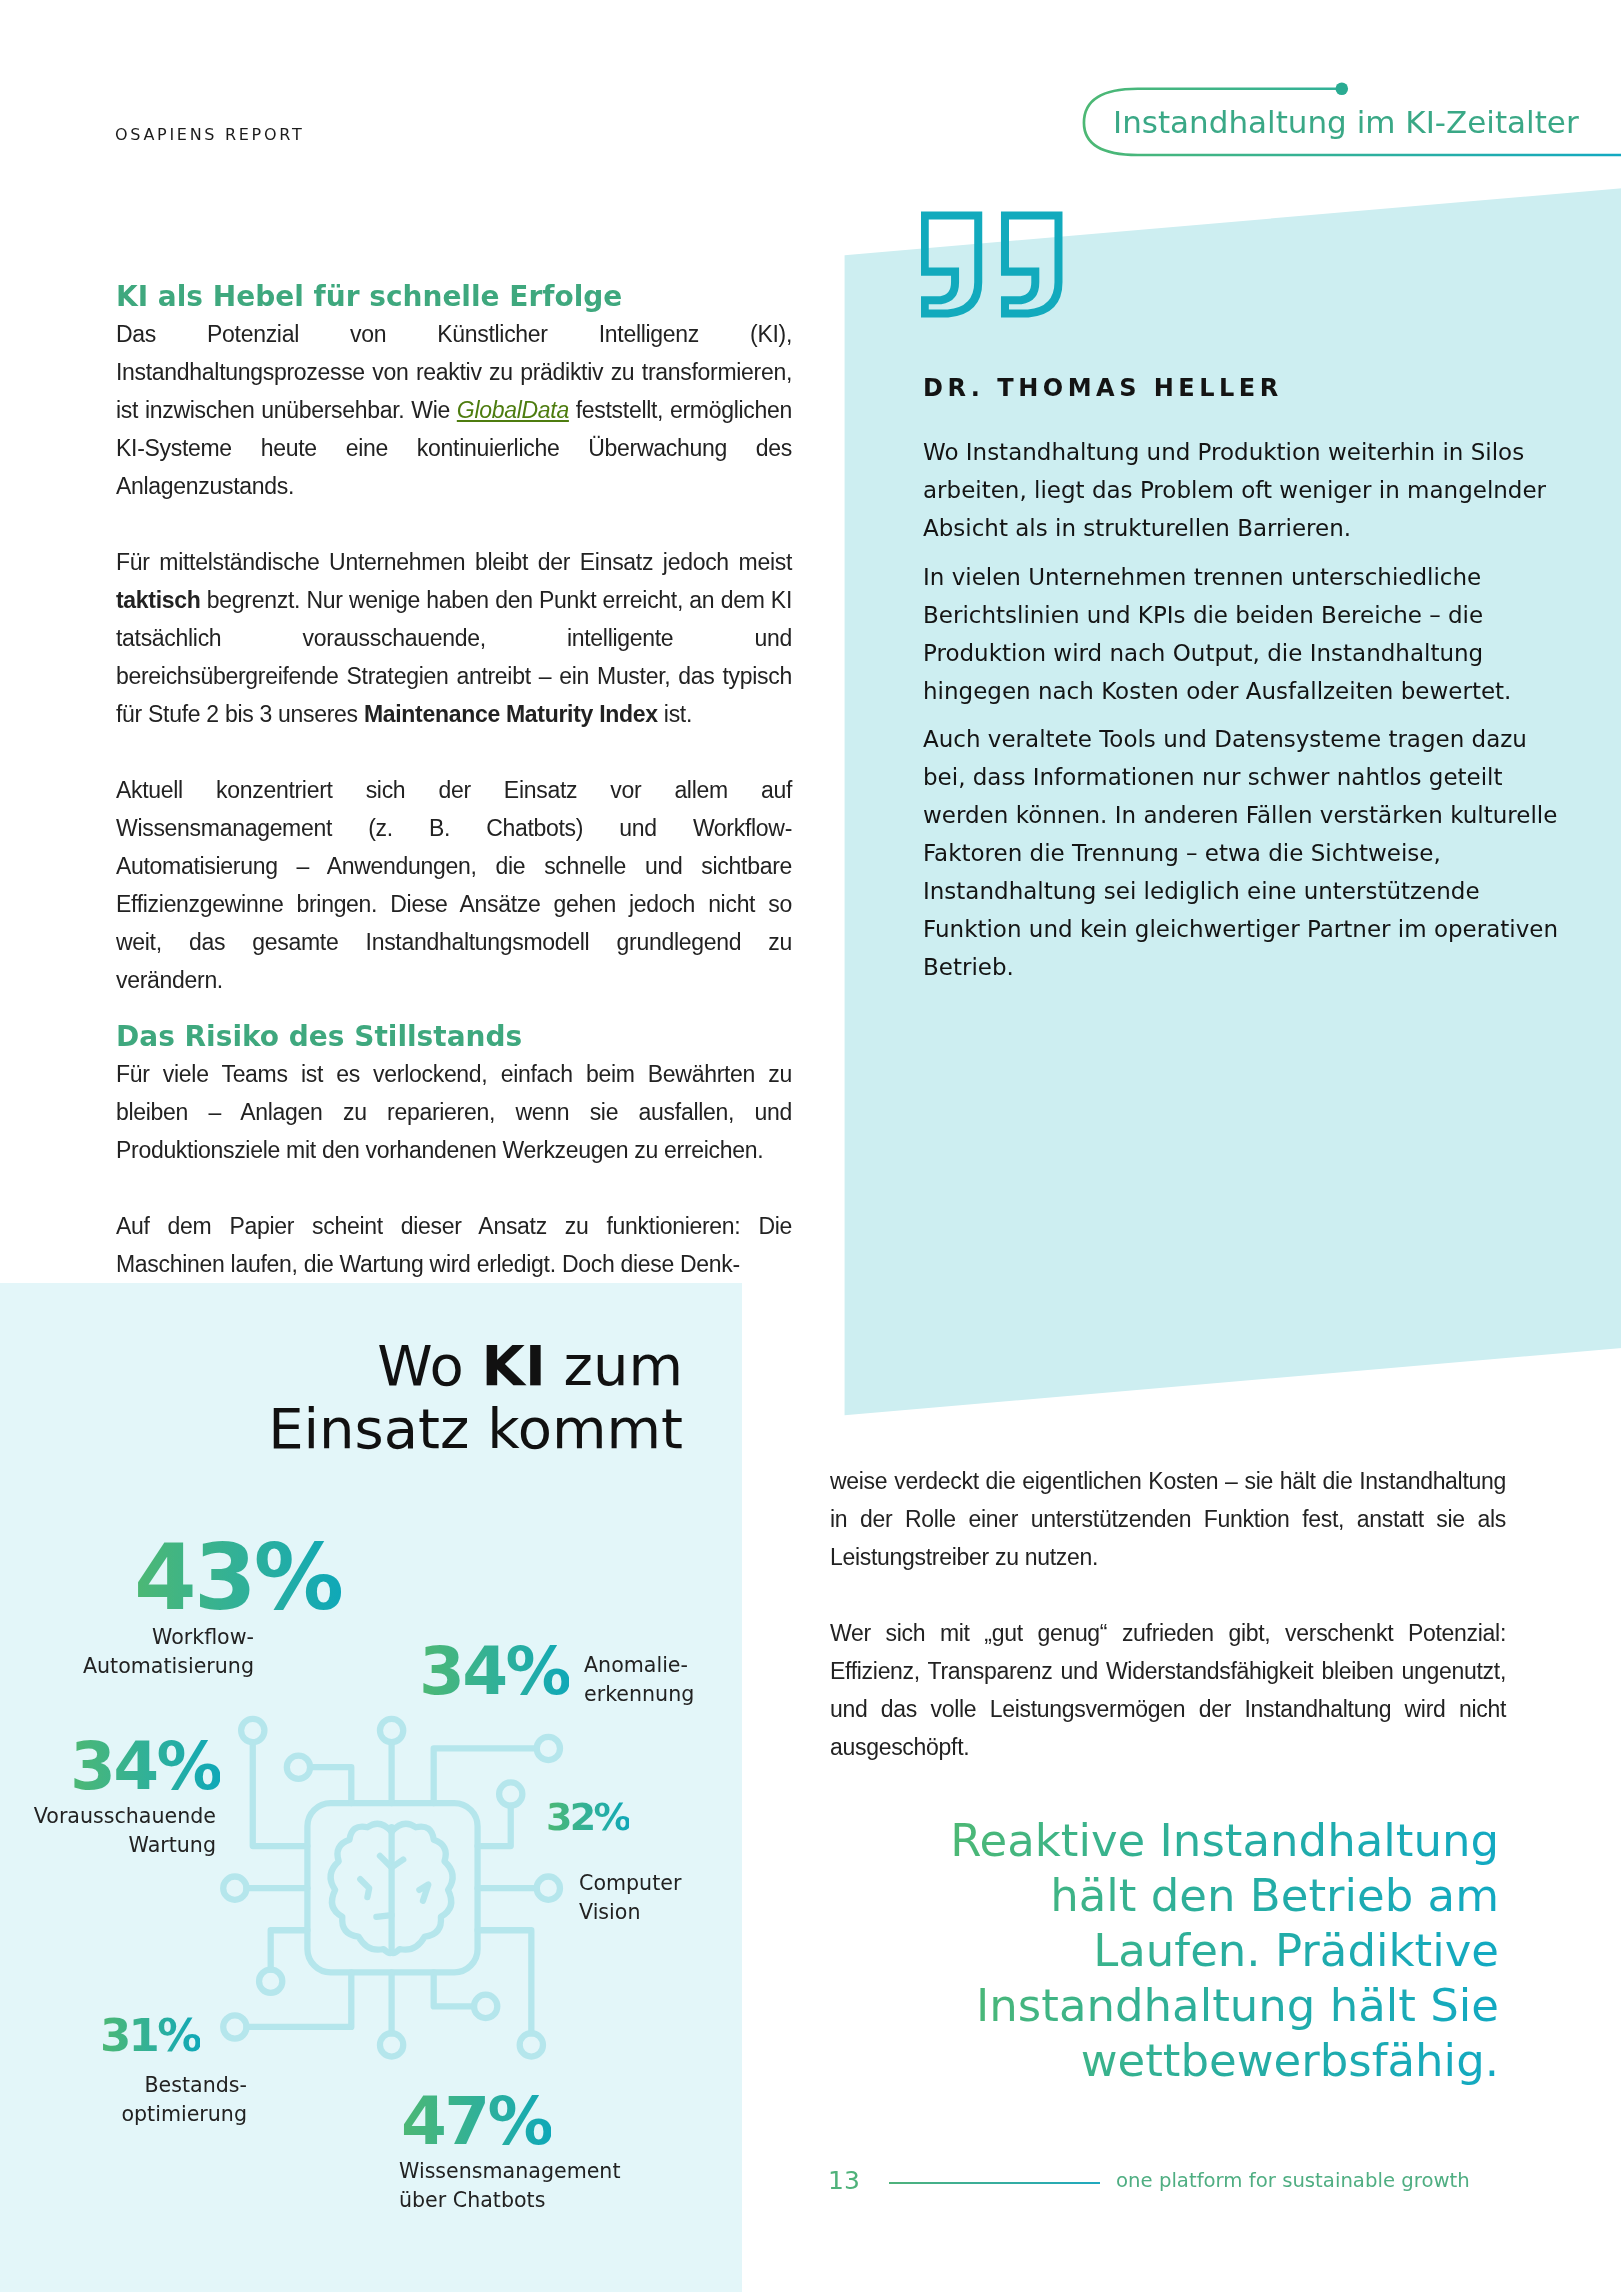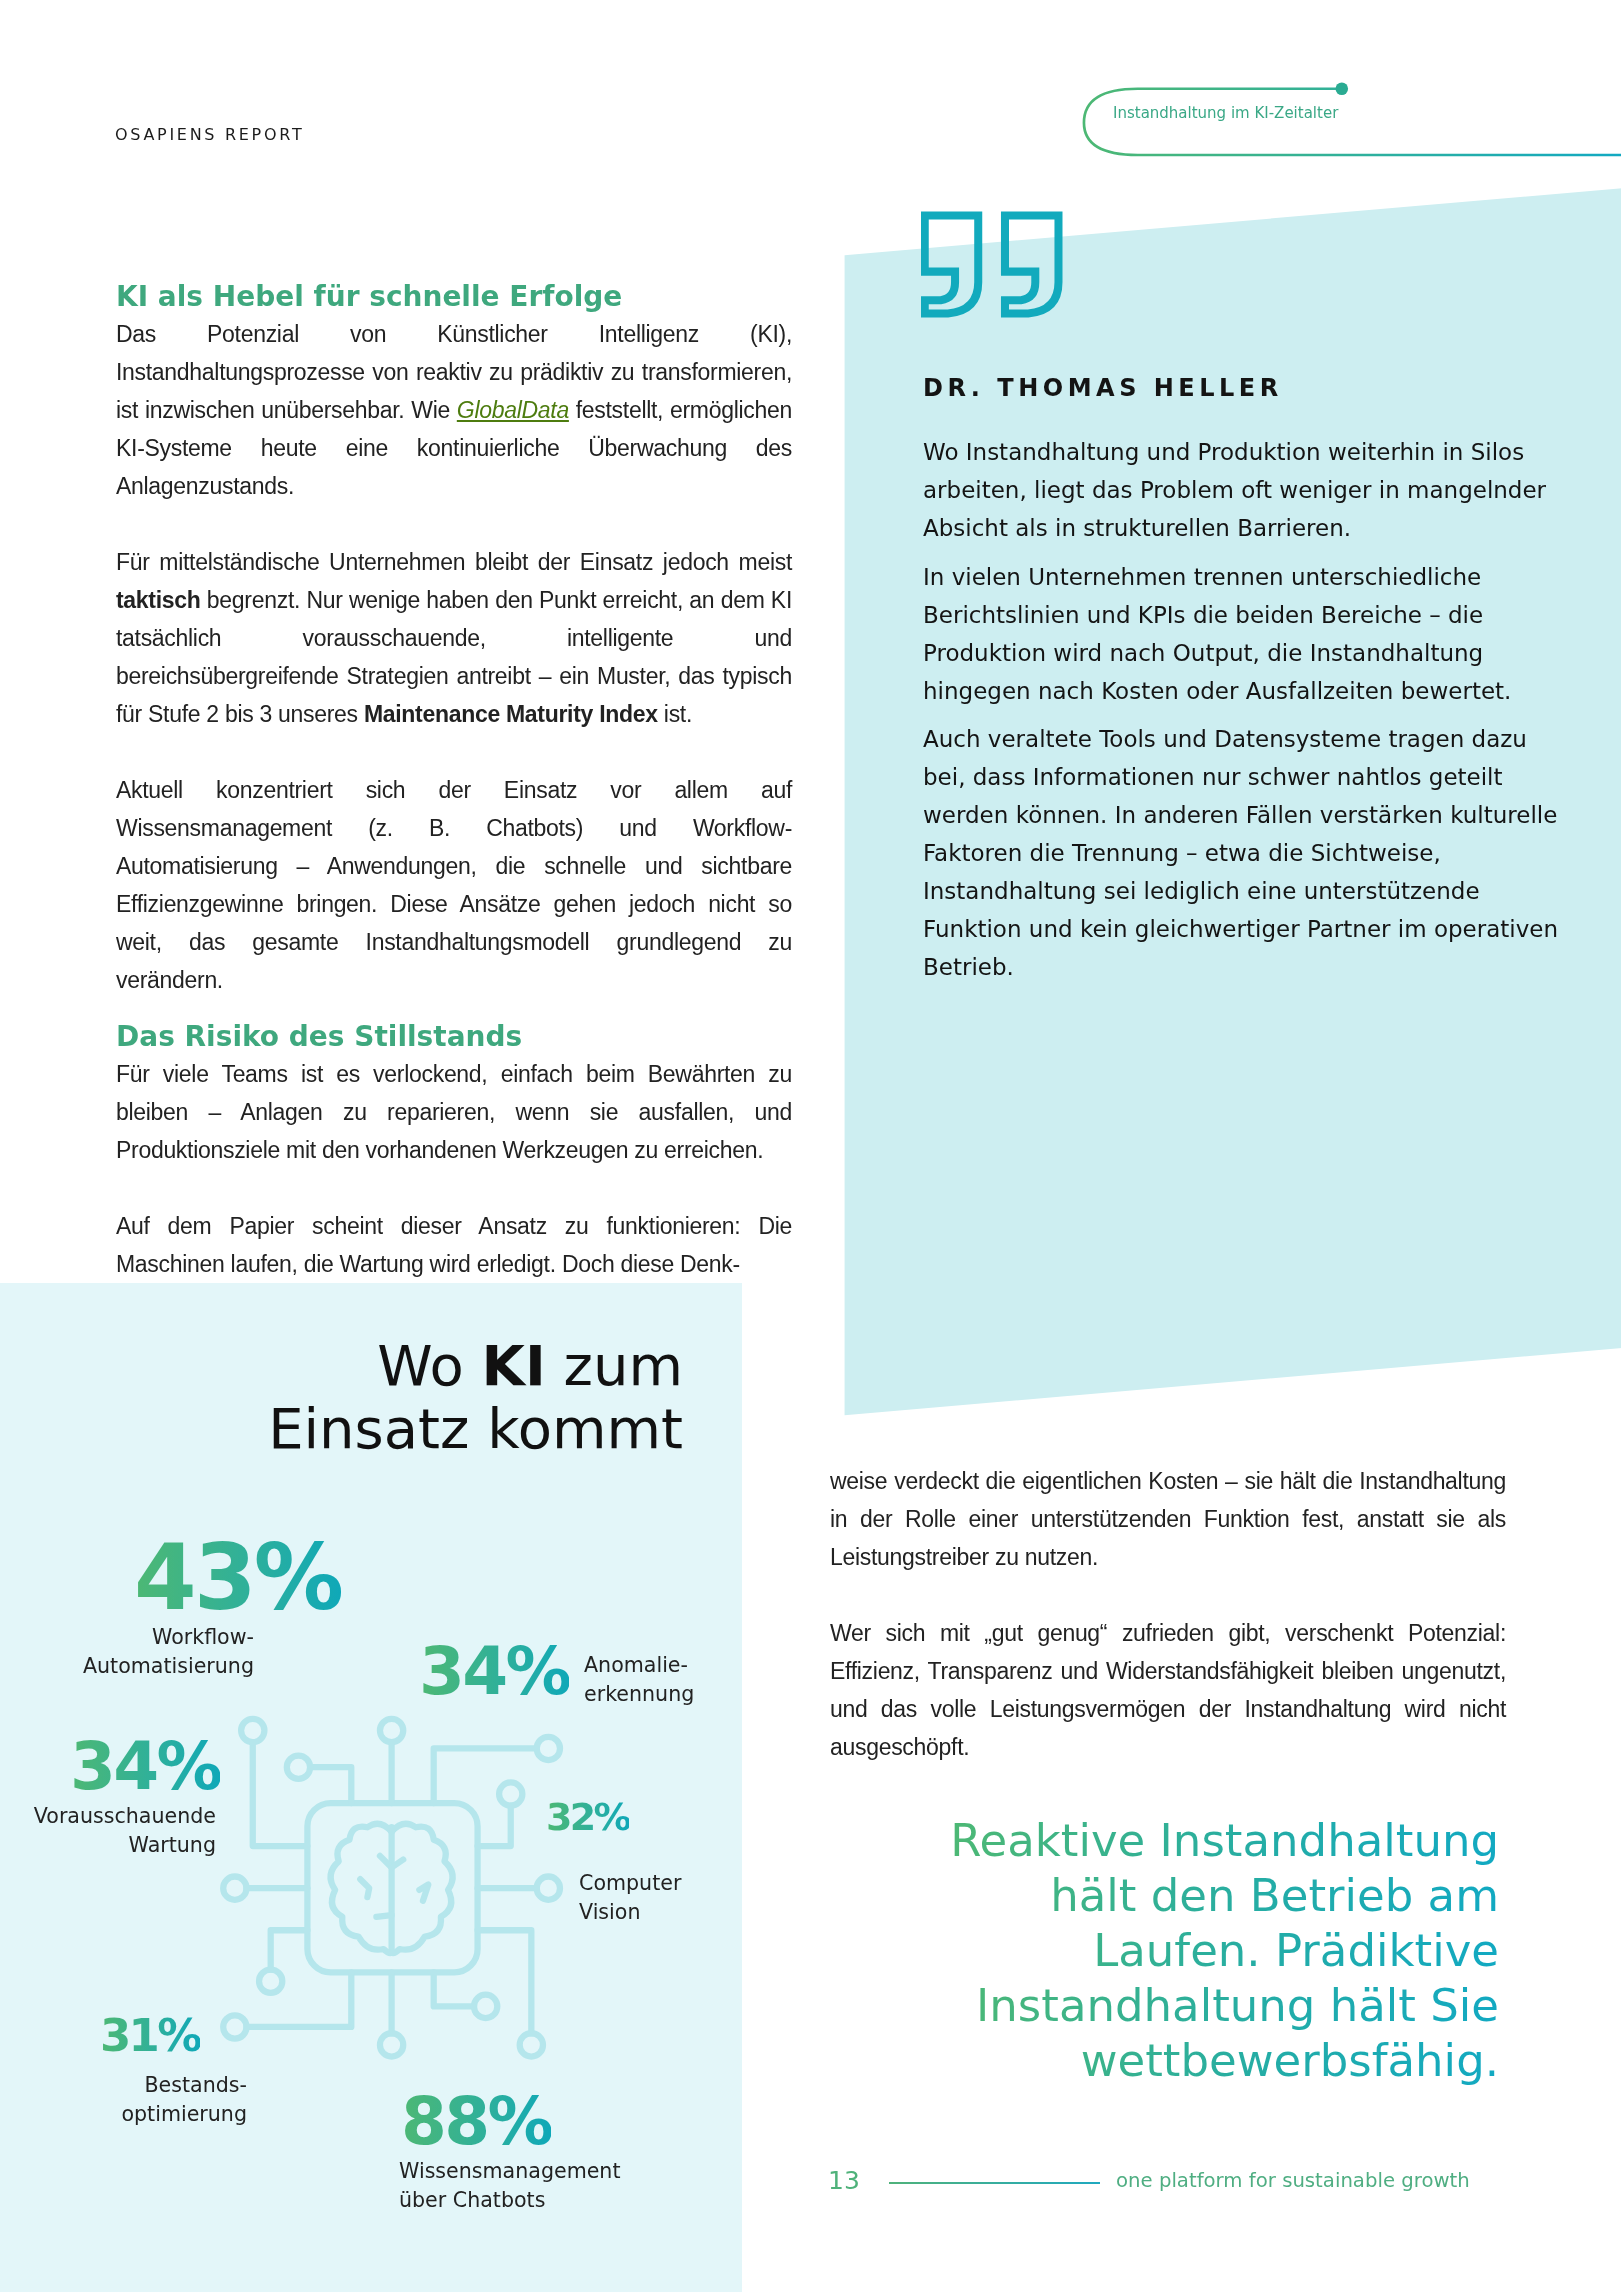--- a/index.html
+++ b/index.html
@@ -4,21 +4,21 @@
   <style>
     html, body { margin: 0; padding: 0; background: #ffffff; }
     body { width: 1622px; height: 2293px; position: relative; overflow: hidden;
            font-family: "Liberation Sans", sans-serif; color: #1c1c1c; }
     .abs { position: absolute; }
 
     
     .brand { left: 115px; top: 125px; font-family: "DejaVu Sans", sans-serif; font-size: 16px;
              letter-spacing: 2.7px; color: #1c1c1c; }
     .tag-svg { left: 1075px; top: 76px; }
-    .tag-text { left: 1113px; top: 104px; font-family: "DejaVu Sans", sans-serif; font-size: 15px;
+    .tag-text { left: 1113px; top: 104px; font-family: "DejaVu Sans", sans-serif; font-size: 31px;
                 color: #3aa886; }
 
     
     .panel-svg { left: 0; top: 0; }
     .quote-mark { left: 921px; top: 211px; }
     .quote-author { left: 923px; top: 374px; font-family: "DejaVu Sans", sans-serif; font-weight: bold;
                     font-size: 24px; letter-spacing: 4.5px; color: #141414; }
     .quote-body { left: 923px; top: 433px; width: 645px; font-family: "DejaVu Sans", sans-serif;
                   font-size: 23px; line-height: 38px; color: #141414; }
     .quote-body p { margin: 0 0 10.7px 0; }
@@ -175,21 +175,21 @@
   <span>Computer</span><br>
   <span>Vision</span>
 </div>
 
 <div class="abs stat-num" style="left:100px;top:2013px;font-size:45px;">31%</div>
 <div class="abs stat-lbl" style="right:1375px;top:2071px;text-align:right;">
   <span>Bestands-</span><br>
   <span>optimierung</span>
 </div>
 
-<div class="abs stat-num" style="left:401px;top:2089px;font-size:66px;">88%</div>
+<div class="abs stat-num" style="left:401px;top:2089px;font-size:66px;">47%</div>
 <div class="abs stat-lbl" style="left:399px;top:2157px;">
   <span>Wissensmanagement</span><br>
   <span>über Chatbots</span>
 </div>
 
 <div class="abs col-right">
   <p class="body-text">weise verdeckt die eigentlichen Kosten – sie hält die Instandhaltung in der Rolle einer unterstützenden Funktion fest, anstatt sie als Leistungstreiber zu nutzen.</p>
   <div class="gap"></div>
   <p class="body-text">Wer sich mit „gut genug“ zufrieden gibt, verschenkt Potenzial: Effizienz, Transparenz und Widerstandsfähigkeit bleiben ungenutzt, und das volle Leistungsvermögen der Instandhaltung wird nicht ausgeschöpft.</p>
 </div>

